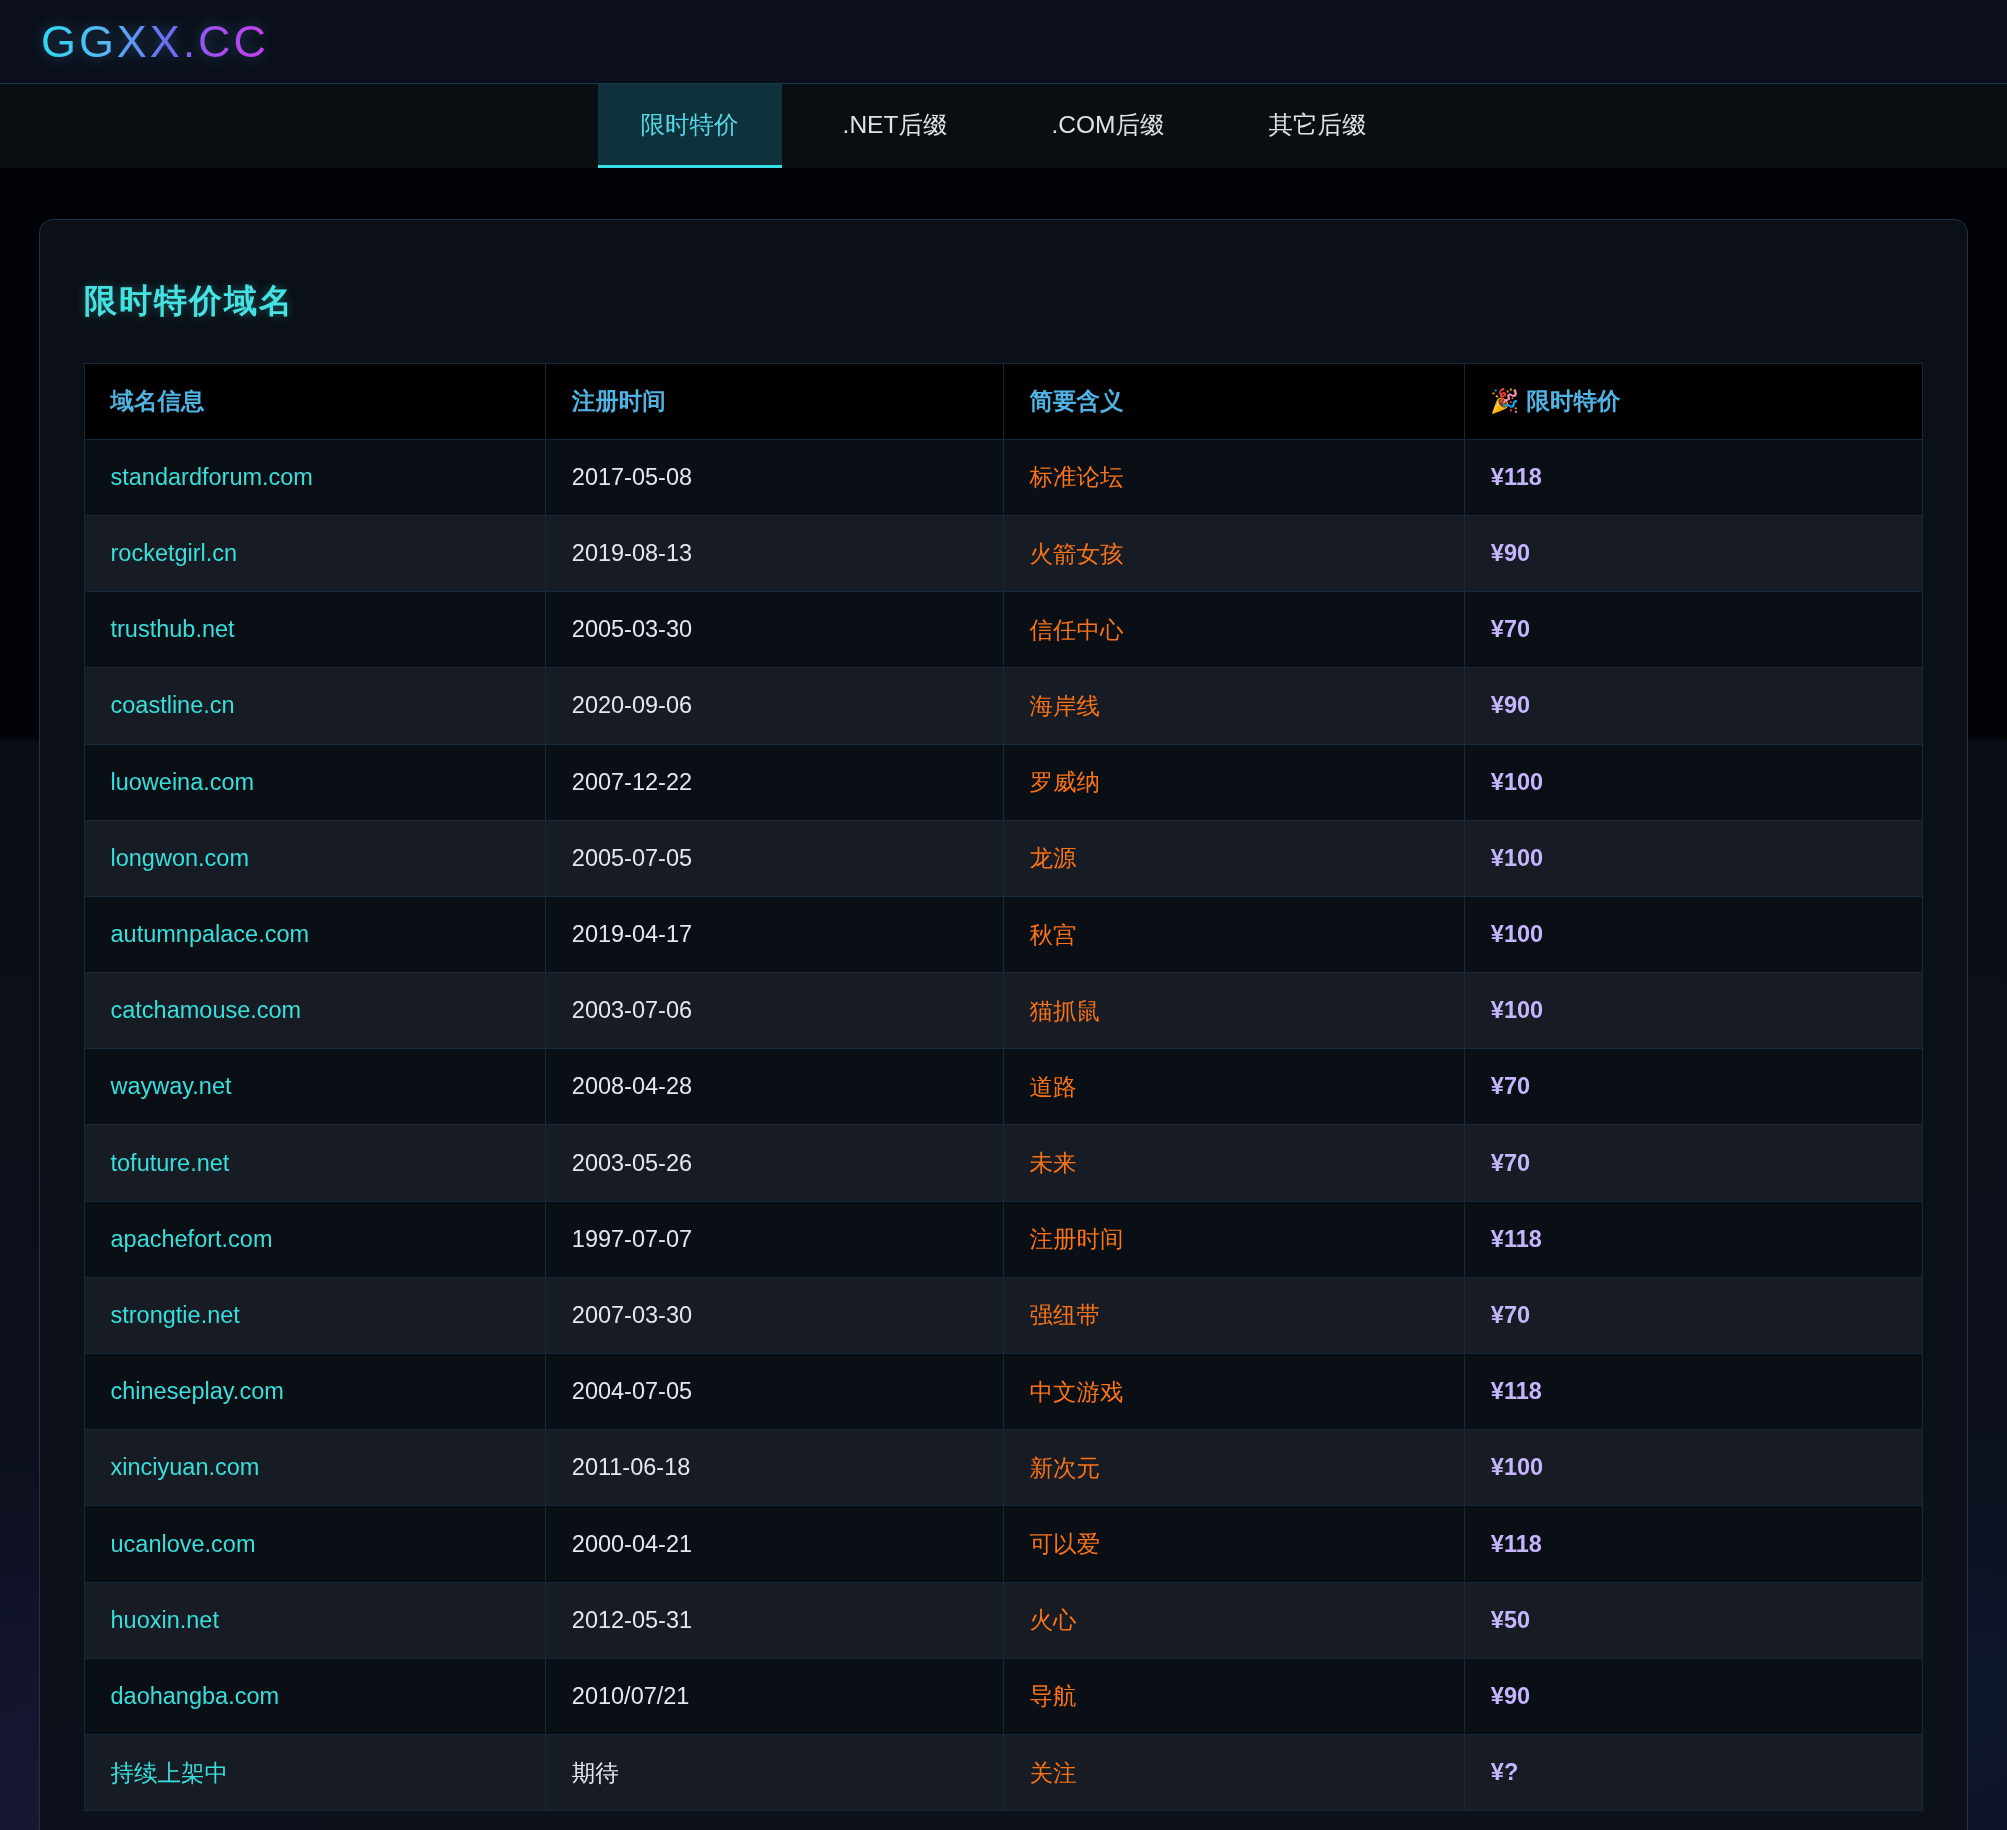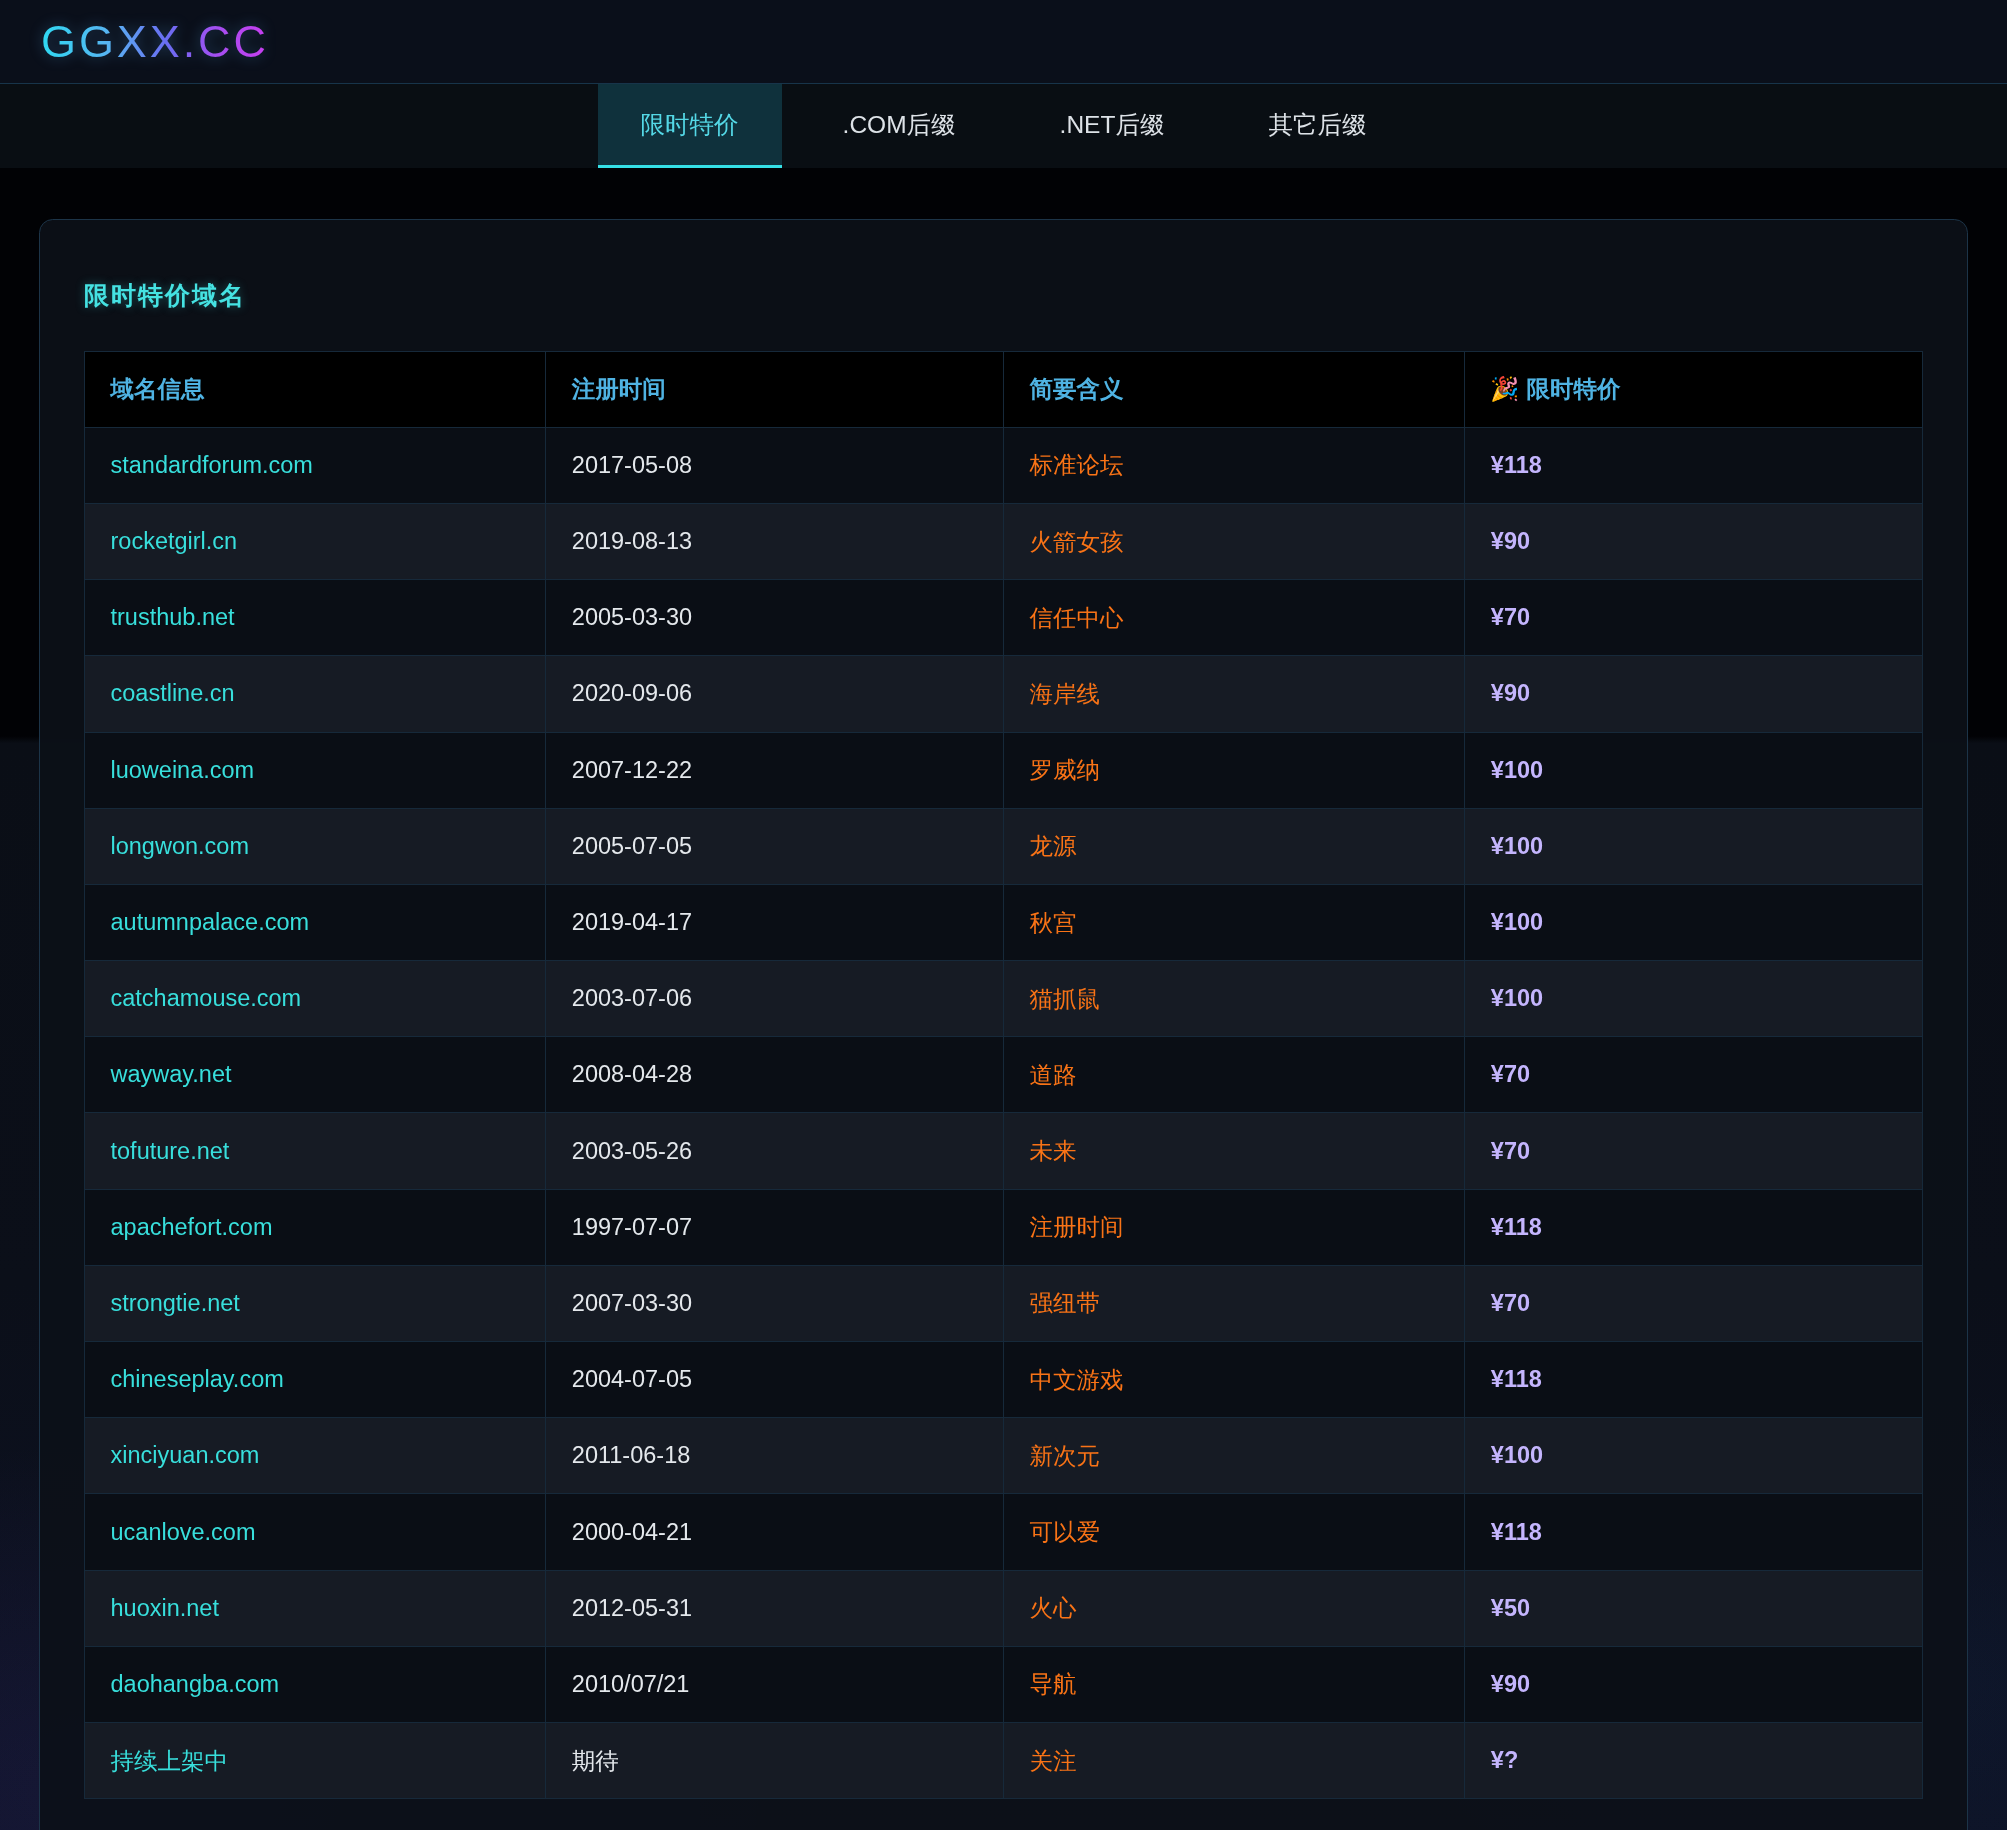--- a/index.html
+++ b/index.html
@@ -62,21 +62,21 @@
   .card {
     width: 1929px;
     margin: 51px auto 0;
     min-height: 1596px;
     background: rgba(12, 16, 24, 0.92);
     border: 1px solid #1c3448;
     border-radius: 13.7px;
     padding: 39px 44px 59px;
   }
   .card-title {
-    font-size: 25px;
+    font-size: 33px;
     font-weight: 700;
     color: #45e2e2;
     letter-spacing: 2px;
     margin: 19.6px 0 39px;
     text-shadow: 0 0 9.8px rgba(60, 220, 220, 0.35);
   }
 
   
   table {
     width: 100%;
@@ -108,24 +108,24 @@
 
 <header class="topbar">
   <div class="logo">GGXX.CC</div>
 </header>
 
 <nav class="navbar">
     <div class="tab active">
     <span>限时特价</span>
   </div>
     <div class="tab">
+    <span>.NET后缀</span>
+  </div>
+    <div class="tab">
     <span>.COM后缀</span>
-  </div>
-    <div class="tab">
-    <span>.NET后缀</span>
   </div>
     <div class="tab">
     <span>其它后缀</span>
   </div>
   </nav>
 
 <main>
   <section class="card">
     <h1 class="card-title">限时特价域名</h1>
     <table>

